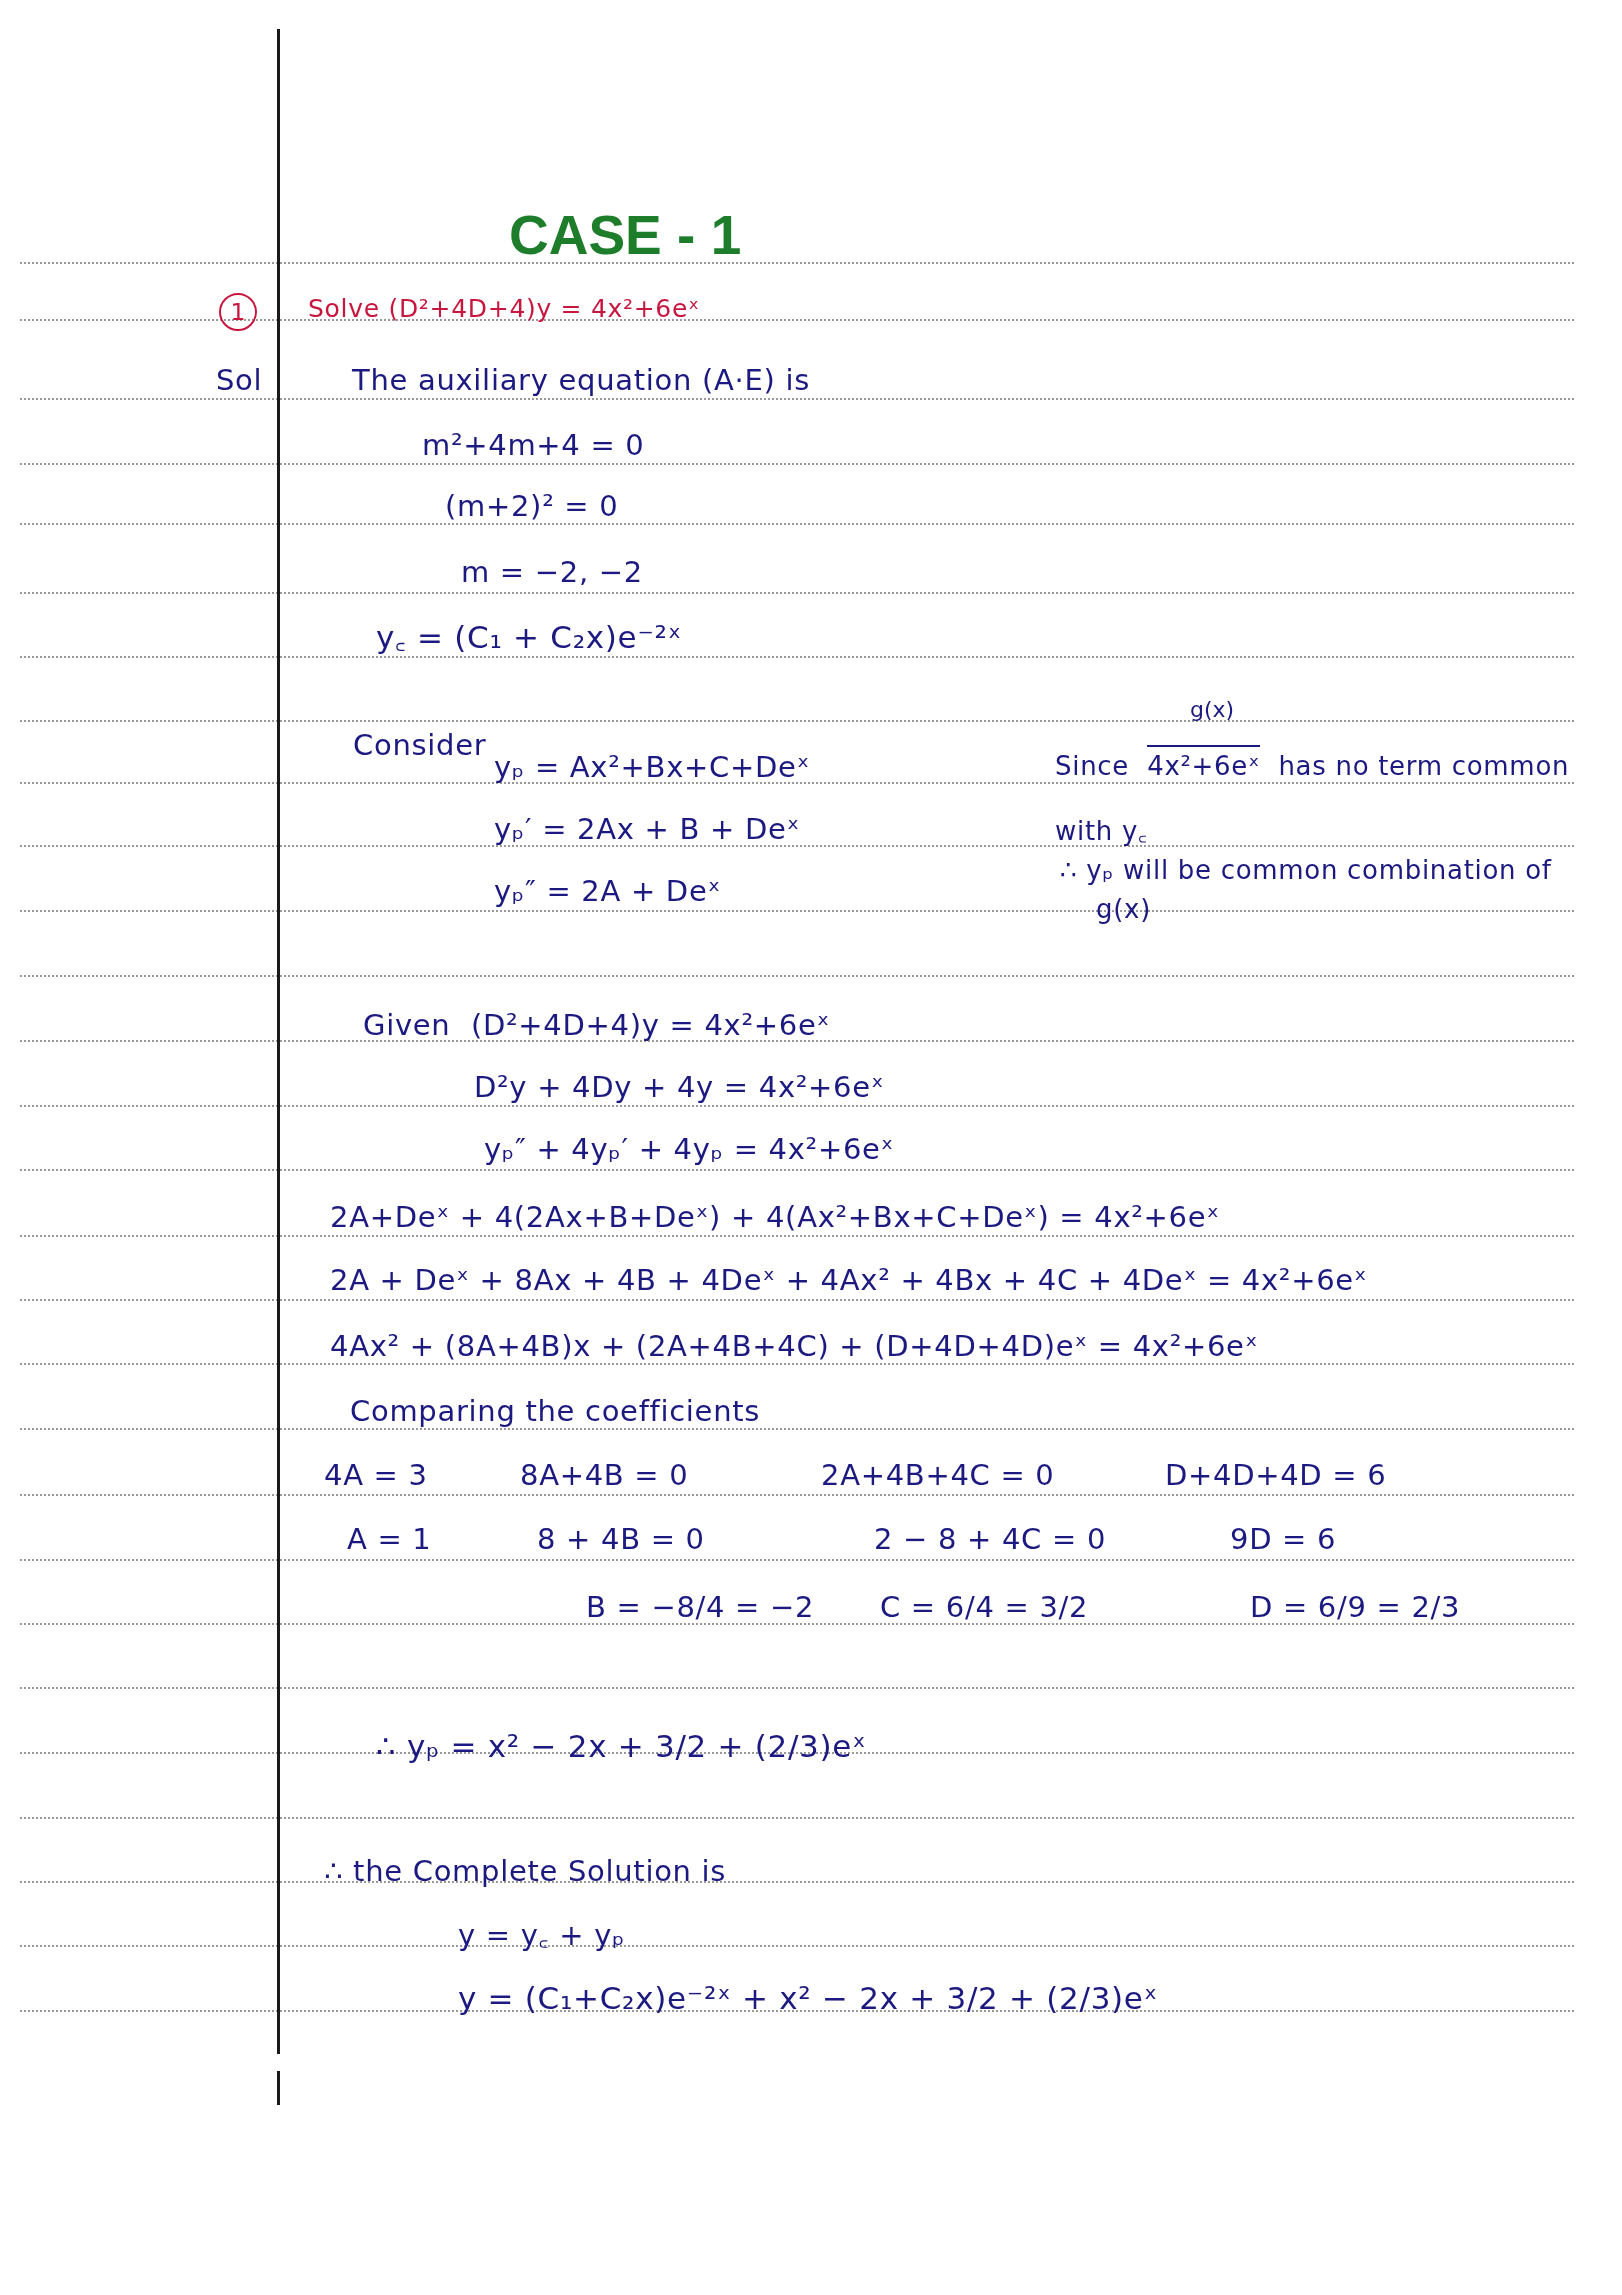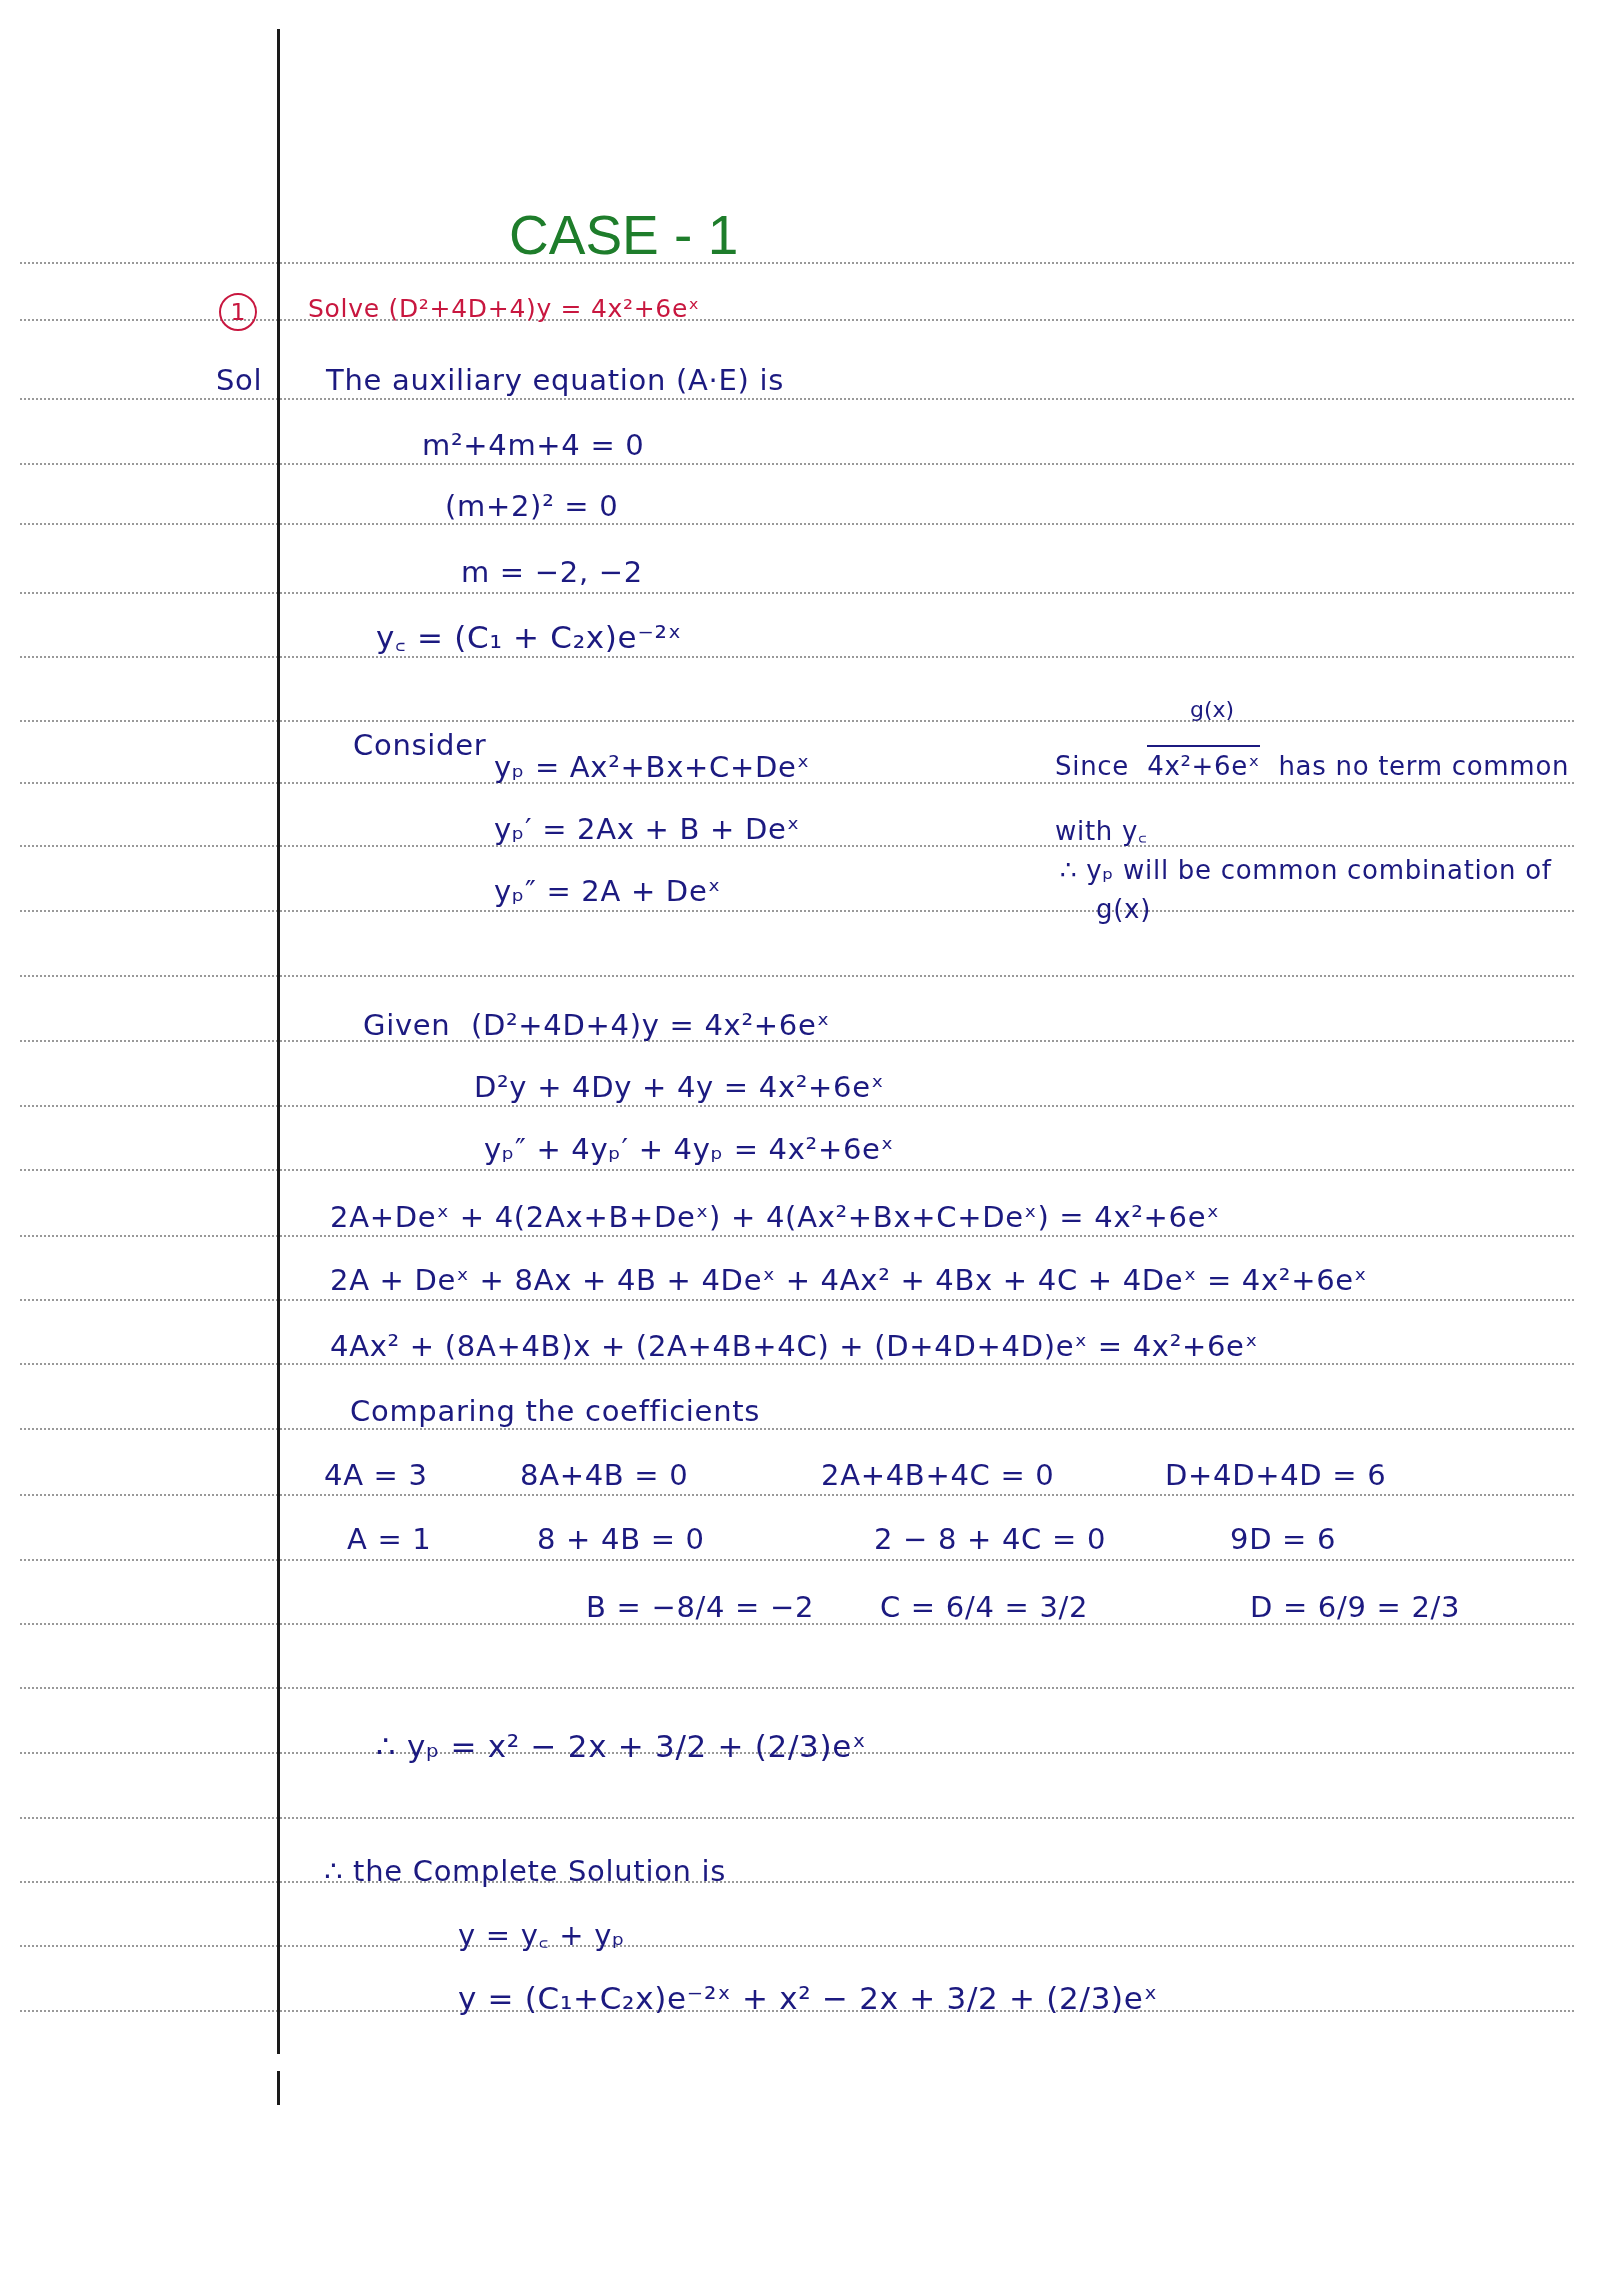--- a/index.html
+++ b/index.html
@@ -4,21 +4,21 @@
 <style>
   html, body { margin:0; padding:0; }
   body {
     width:1623px; height:2295px; position:relative; background:#ffffff; overflow:hidden;
     font-family: "DejaVu Sans", sans-serif;
   }
   .rule { position:absolute; left:19.6px; width:1554px; height:0; border-top:2px dotted #777; opacity:0.75; }
   .margin-line { position:absolute; left:277px; width:2.6px; background:#1a1a1a; }
   .hw { position:absolute; color:#1c1a80; font-family:"DejaVu Sans", sans-serif; font-size:29px; white-space:nowrap; letter-spacing:0.7px; line-height:1; }
   .hw.red { color:#c8173f; }
-  .title { position:absolute; left:509px; top:208px; color:#1e7d2b; font-family:"Liberation Sans", sans-serif; font-size:55px; line-height:1; }
+  .title { position:absolute; left:509px; top:208px; color:#1e7d2b; font-family:"Liberation Sans", sans-serif; font-size:55px; line-height:1;font-weight:bold; }
   .qnum { position:absolute; left:219px; top:293px; width:34px; height:34px; border:2.6px solid #c8173f; border-radius:50%; color:#c8173f; font-size:23.6px; text-align:center; line-height:34px; }
   .overline-box { display:inline-block; position:relative; }
   .overline-box::before { content:""; position:absolute; left:0; right:0; top:-7.9px; border-top:2px solid #1c1a80; }
   .overlabel { position:absolute; font-size:22px; color:#1c1a80; }
 </style>
 </head>
 <body>
 
 <div>
   <div class="rule" style="top:262px"></div>
@@ -53,21 +53,21 @@
 
 <div class="margin-line" style="top:29.4px;height:2025px"></div>
 <div class="margin-line" style="top:2071px;height:34px"></div>
 
 <div class="title">CASE - 1</div>
 
 <div class="qnum">1</div>
 <div class="hw red" style="left:308px;top:296px;font-size:25px">Solve (D²+4D+4)y = 4x²+6eˣ</div>
 
 <div class="hw" style="left:216px;top:366px">Sol</div>
-<div class="hw" style="left:326px;top:366px">The auxiliary equation (A·E) is</div>
+<div class="hw" style="left:352px;top:366px">The auxiliary equation (A·E) is</div>
 
 <div class="hw" style="left:422px;top:431px">m²+4m+4 = 0</div>
 <div class="hw" style="left:445px;top:492px">(m+2)² = 0</div>
 <div class="hw" style="left:461px;top:558px">m = −2, −2</div>
 <div class="hw" style="left:376px;top:622px;font-size:31px">y꜀ = (C₁ + C₂x)e⁻²ˣ</div>
 
 <div class="hw" style="left:353px;top:731px">Consider</div>
 <div class="hw" style="left:494px;top:753px">yₚ = Ax²+Bx+C+Deˣ</div>
 <div class="hw" style="left:494px;top:815px">yₚ′ = 2Ax + B + Deˣ</div>
 <div class="hw" style="left:494px;top:877px">yₚ″ = 2A + Deˣ</div>

